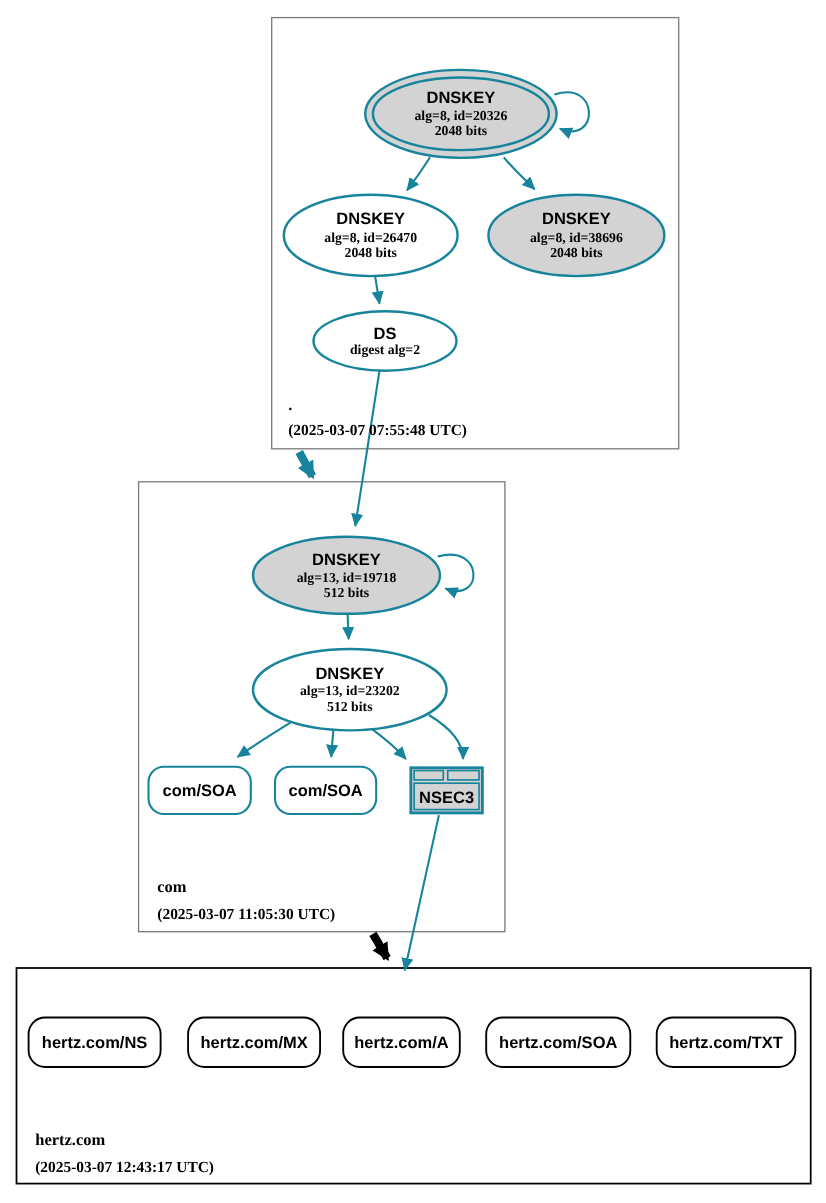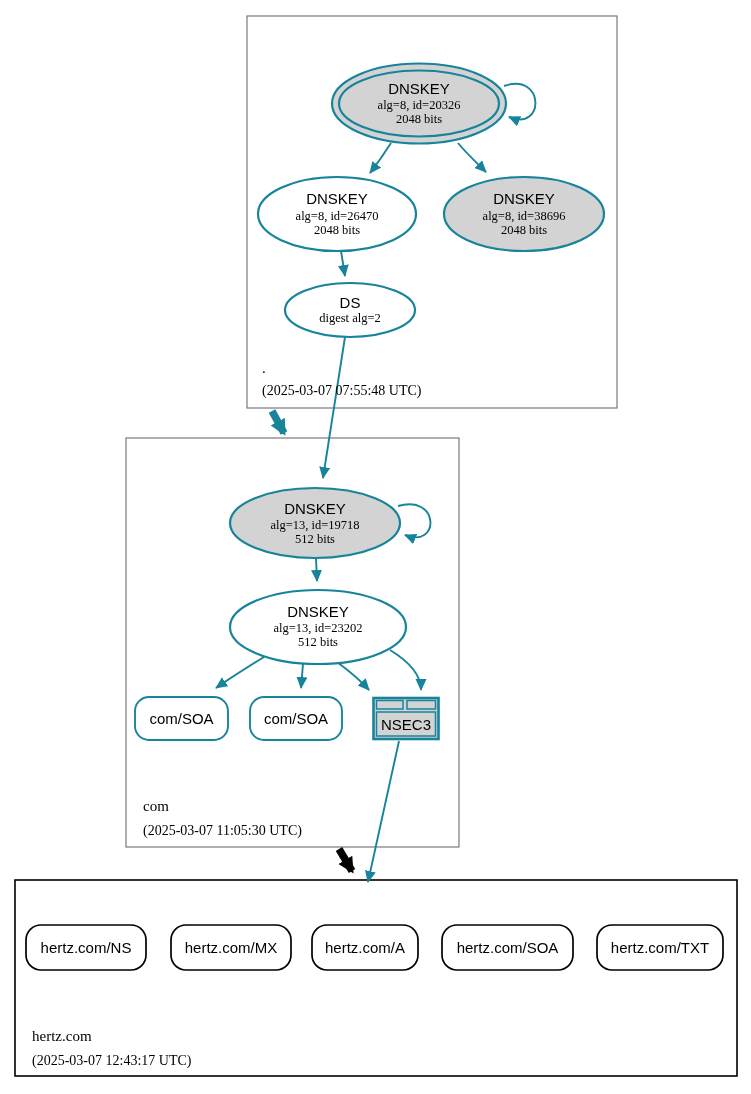--- a/index.html
+++ b/index.html
@@ -2,20 +2,21 @@
 <html><head>
 <meta charset="utf-8">
 <style>
   html, body { margin: 0; padding: 0; background: #ffffff; }
   .stage {
     position: relative;
     width: 751px;
     height: 1094px;
     background: #ffffff;
     font-family: "Liberation Sans", sans-serif;
+    font-weight: bold;
   }
   svg { display: block; }
 
   
   .zone-box { fill: none; stroke: #7a7a7a; stroke-width: 1.2; }
   .zone-box.dark { stroke: #000000; stroke-width: 1.6; }
 
   
   .edge { fill: none; stroke: #17849c; stroke-width: 1.9; }
   .edge-thick-teal { fill: none; stroke: #17849c; stroke-width: 7.5; }

